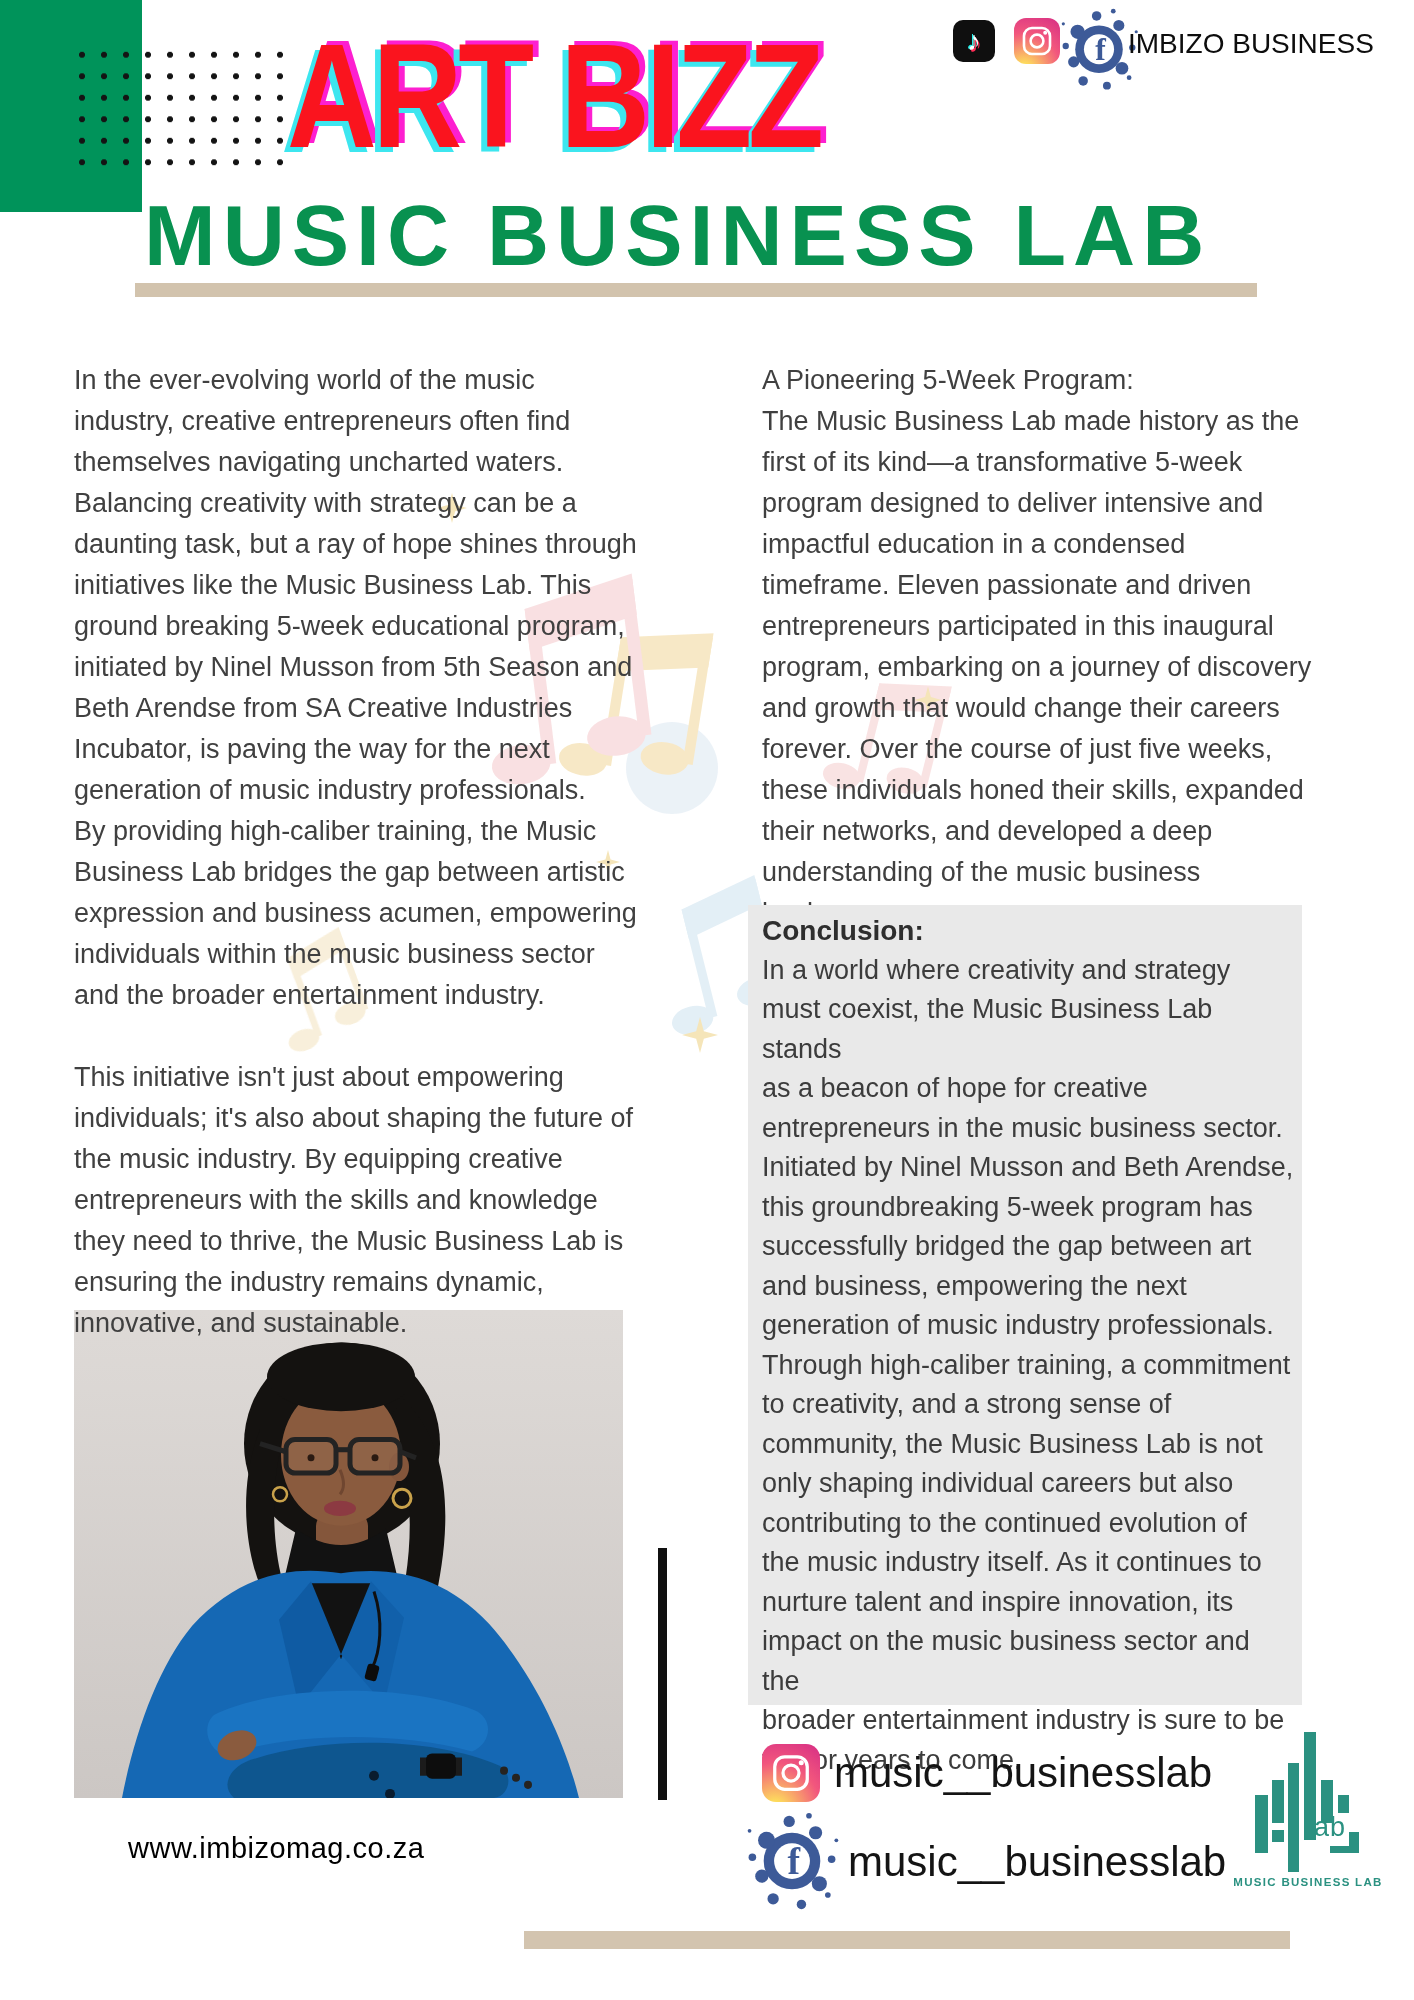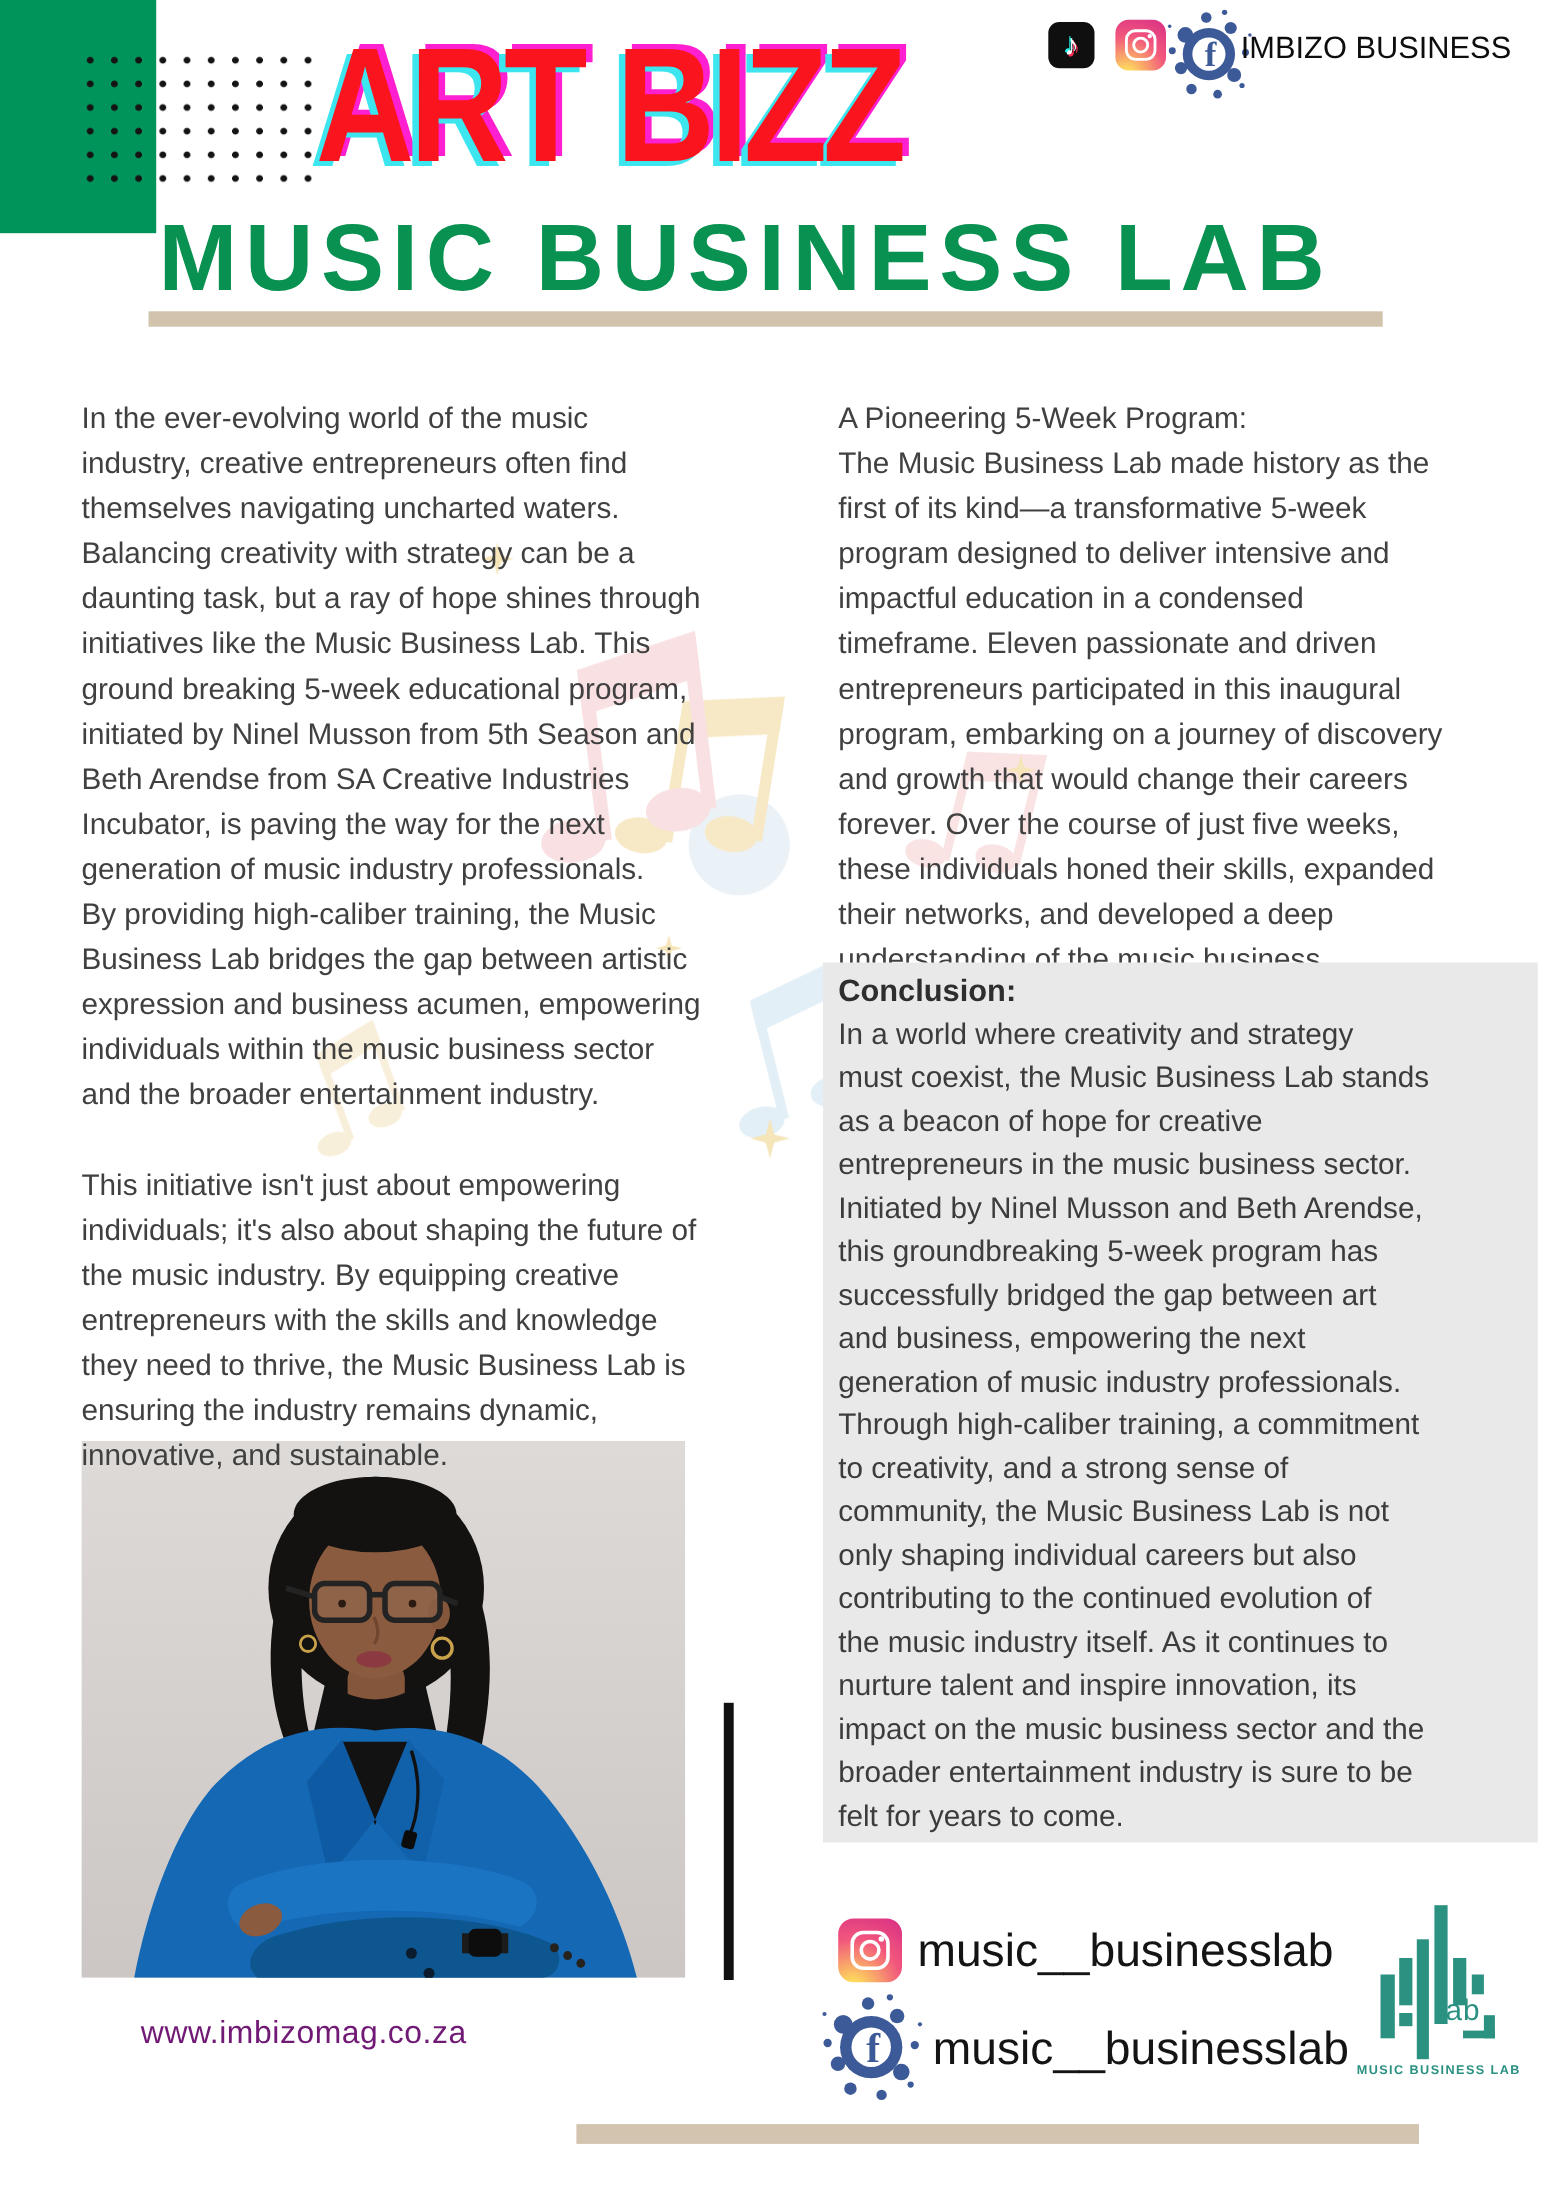--- a/index.html
+++ b/index.html
@@ -48,31 +48,31 @@
     white-space:nowrap;
   }
   
   .body-text{
     font-size:27px;line-height:41px;color:#404040;white-space:pre-line;margin-top:32px;
   }
   .col-left{left:74px;top:328px;width:640px;z-index:2;}
   .col-left .p2{margin-top:41px;}
   .col-right{left:762px;top:328px;width:620px;z-index:2;}
   .conclusion-box{
-    left:748px;top:875px;width:650px;height:800px;background:#e9e9e9;z-index:2;
+    left:748px;top:905px;width:554px;height:800px;background:#e9e9e9;z-index:2;
     box-sizing:border-box;padding:6px 8px 0 14px;
   }
   .conclusion-head{font-size:28px;font-weight:bold;color:#2e2e2e;line-height:39.5px;}
   .conclusion-body{font-size:27px;line-height:39.5px;color:#3c3c3c;white-space:pre-line;}
   
   .watermark{left:0;top:0;width:1414px;height:2000px;z-index:0;pointer-events:none;}
   
   .photo-frame{left:74px;top:1310px;width:549px;height:488px;z-index:1;}
   .v-bar{left:658px;top:1548px;width:9px;height:252px;background:#101010;}
-  .site-url{left:128px;top:1832px;font-size:29px;letter-spacing:.5px;color:#701a75;}
+  .site-url{left:128px;top:1832px;font-size:29px;letter-spacing:.5px;color:#000000;}
   .handle-row{display:flex;align-items:center;z-index:2;}
   .ig-row{left:762px;top:1744px;}
   .ig-row .ig-box{width:58px;height:58px;border-radius:14px;}
   .handle-text{font-size:42px;color:#141414;margin-left:14px;white-space:nowrap;}
   .fb-row{left:744px;top:1812px;}
   .fb-row .handle-text{margin-left:8px;}
   .logo-wrap{left:1252px;top:1732px;width:112px;height:160px;}
   .logo-bar{position:absolute;background:#2b9181;}
   .logo-ab{
     position:absolute;left:62px;top:82px;font-size:27px;color:#2b9181;

